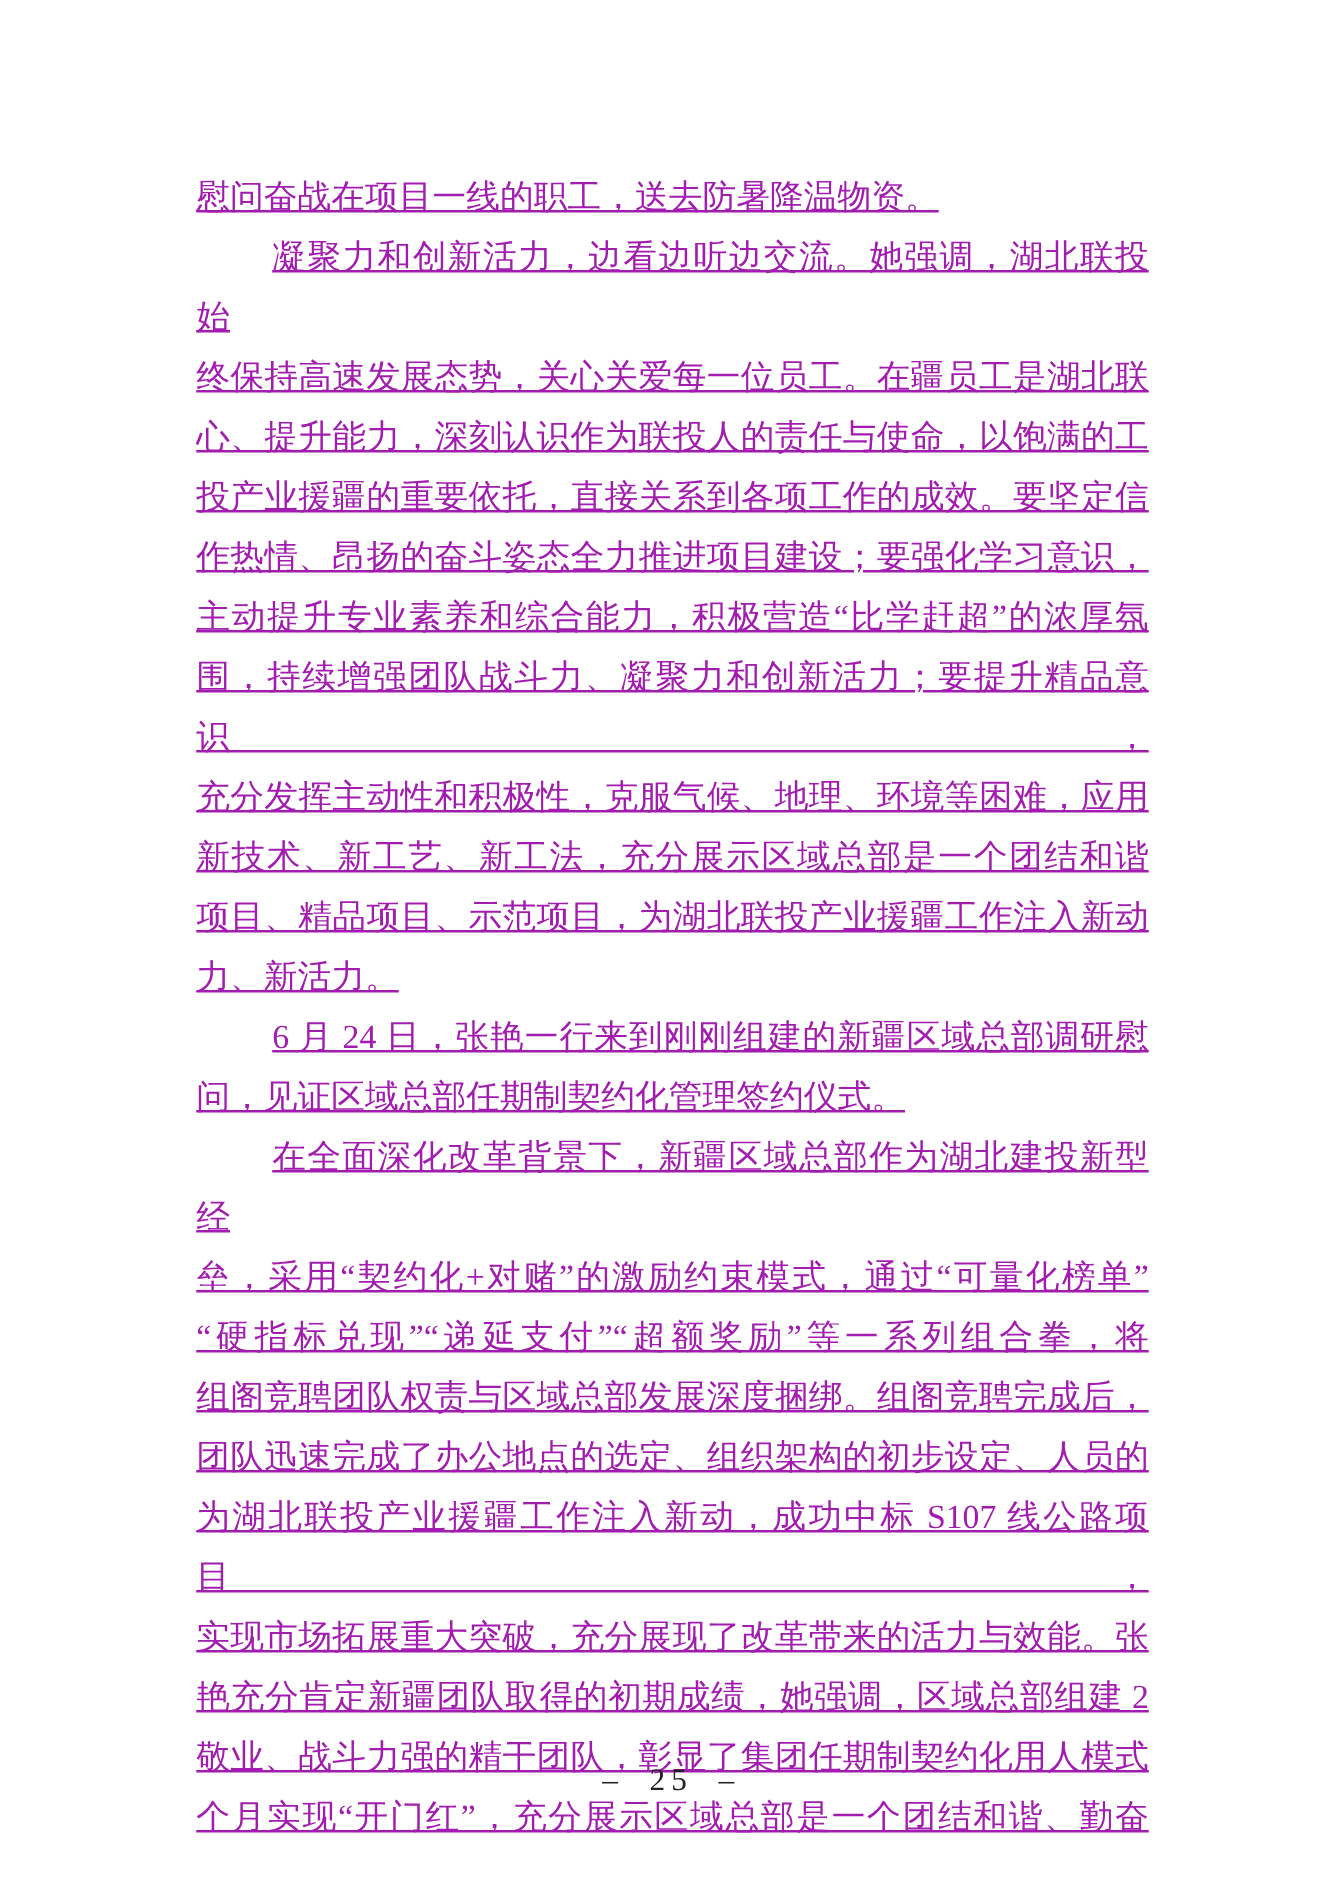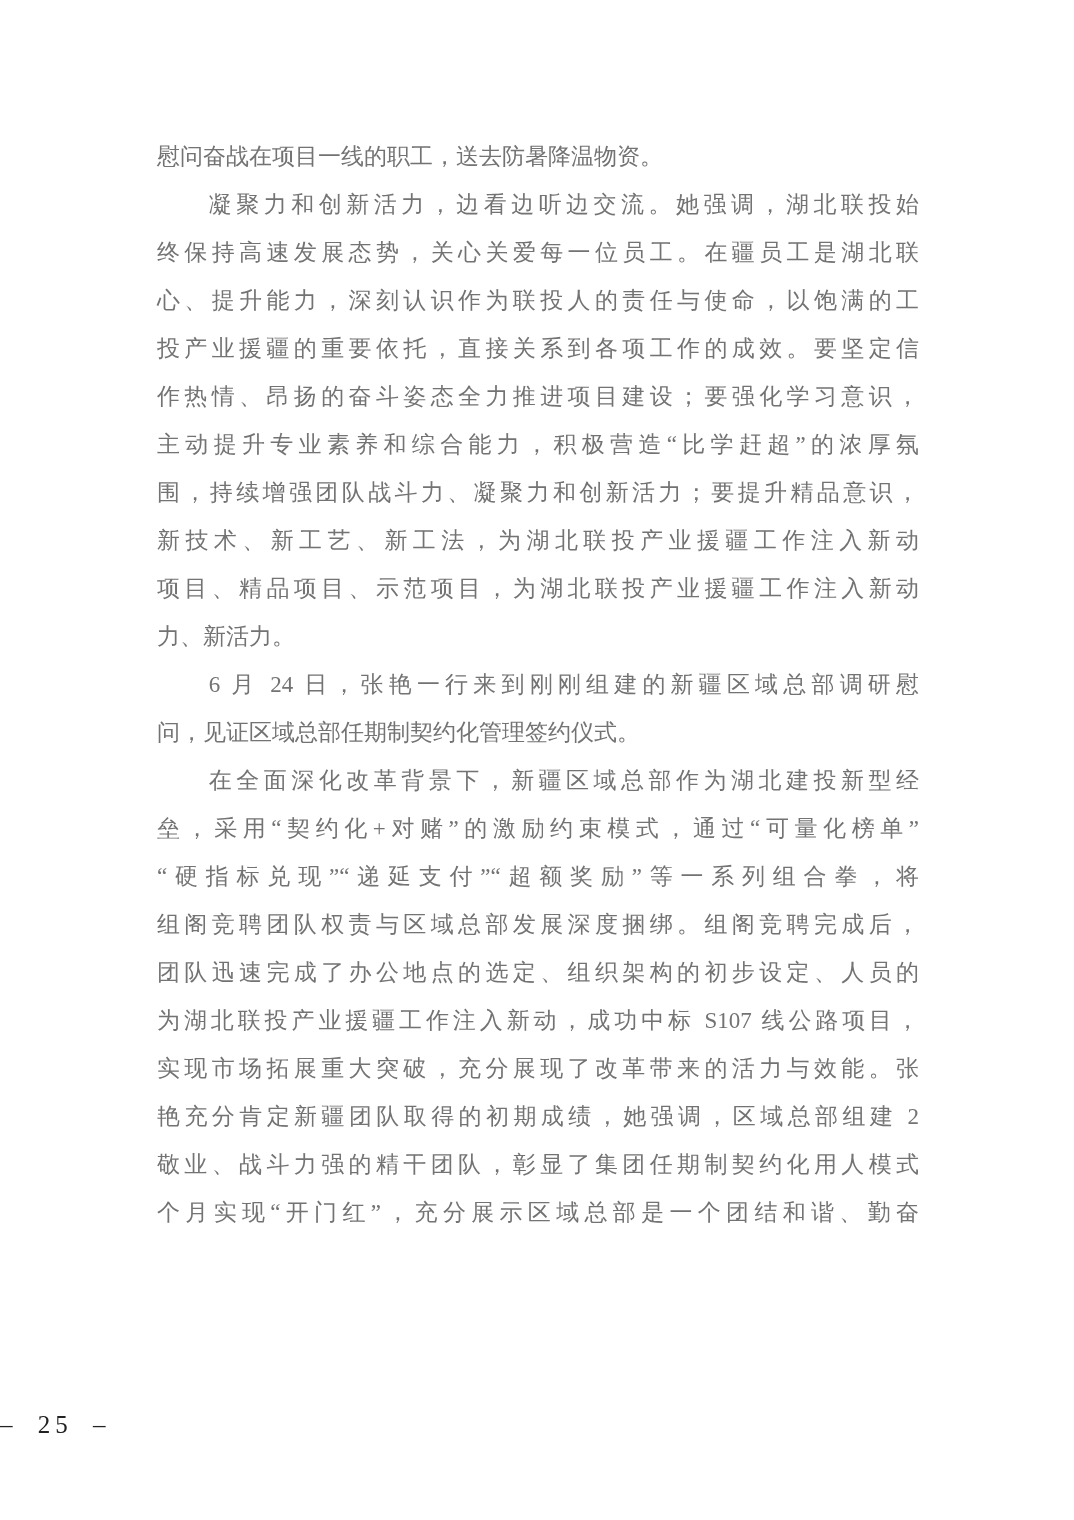--- a/index.html
+++ b/index.html
@@ -13,41 +13,43 @@
     height: 1520px;
     background: #ffffff;
     overflow: hidden;
     font-family: "Liberation Serif", "DejaVu Serif", serif;
   }
   .body-text {
     position: absolute;
     left: 157px;
     top: 133px;
     width: 762px;
-    font-size: 23px;
+    font-size: 27px;
     line-height: 48px;
-    color: #737373;
+    color: #a21caf;
     font-weight: 400;
+    text-decoration: underline;
   }
   .line {
     text-align: justify;
     text-justify: inter-character;
     white-space: normal;
   }
   .line.fill {
     text-align-last: justify;
   }
   .line.indent {
     text-indent: 2.25em;
   }
   .footer {
     position: absolute;
     top: 1408px;
     left: 0;
     width: 100%;
+    text-align: center;
     line-height: 34px;
   }
   .footer .page-num {
     font-size: 25px;
     color: #222222;
     letter-spacing: 5px;
     word-spacing: 9px;
   }
 </style>
 </head>
@@ -56,21 +58,22 @@
 <div class="page">
   <div class="body-text">
       <div class="line">慰问奋战在项目一线的职工，送去防暑降温物资。</div>
       <div class="line indent fill">凝聚力和创新活力，边看边听边交流。她强调，湖北联投始</div>
       <div class="line fill">终保持高速发展态势，关心关爱每一位员工。在疆员工是湖北联</div>
       <div class="line fill">心、提升能力，深刻认识作为联投人的责任与使命，以饱满的工</div>
       <div class="line fill">投产业援疆的重要依托，直接关系到各项工作的成效。要坚定信</div>
       <div class="line fill">作热情、昂扬的奋斗姿态全力推进项目建设；要强化学习意识，</div>
       <div class="line fill">主动提升专业素养和综合能力，积极营造“比学赶超”的浓厚氛</div>
       <div class="line fill">围，持续增强团队战斗力、凝聚力和创新活力；要提升精品意识，</div>
-      <div class="line fill">新技术、新工艺、新工法，为湖北联投产业援疆工作注入新动</div>
+      <div class="line fill">充分发挥主动性和积极性，克服气候、地理、环境等困难，应用</div>
+      <div class="line fill">新技术、新工艺、新工法，充分展示区域总部是一个团结和谐</div>
       <div class="line fill">项目、精品项目、示范项目，为湖北联投产业援疆工作注入新动</div>
       <div class="line">力、新活力。</div>
       <div class="line indent fill">6 月 24 日，张艳一行来到刚刚组建的新疆区域总部调研慰</div>
       <div class="line">问，见证区域总部任期制契约化管理签约仪式。</div>
       <div class="line indent fill">在全面深化改革背景下，新疆区域总部作为湖北建投新型经</div>
       <div class="line fill">垒，采用“契约化+对赌”的激励约束模式，通过“可量化榜单”</div>
       <div class="line fill">“硬指标兑现”“递延支付”“超额奖励”等一系列组合拳，将</div>
       <div class="line fill">组阁竞聘团队权责与区域总部发展深度捆绑。组阁竞聘完成后，</div>
       <div class="line fill">团队迅速完成了办公地点的选定、组织架构的初步设定、人员的</div>
       <div class="line fill">为湖北联投产业援疆工作注入新动，成功中标 S107 线公路项目，</div>

